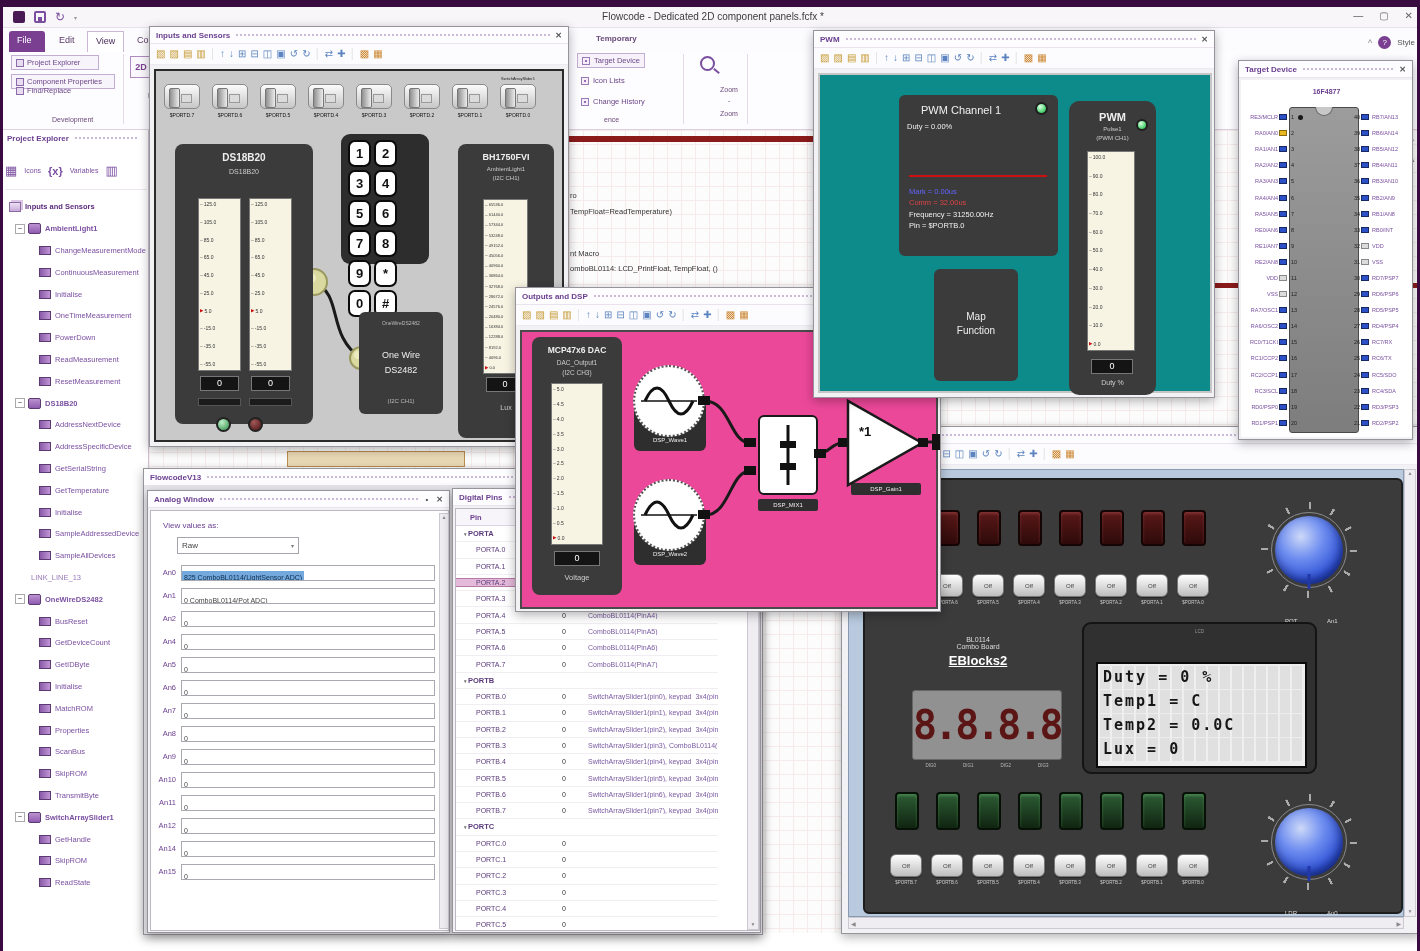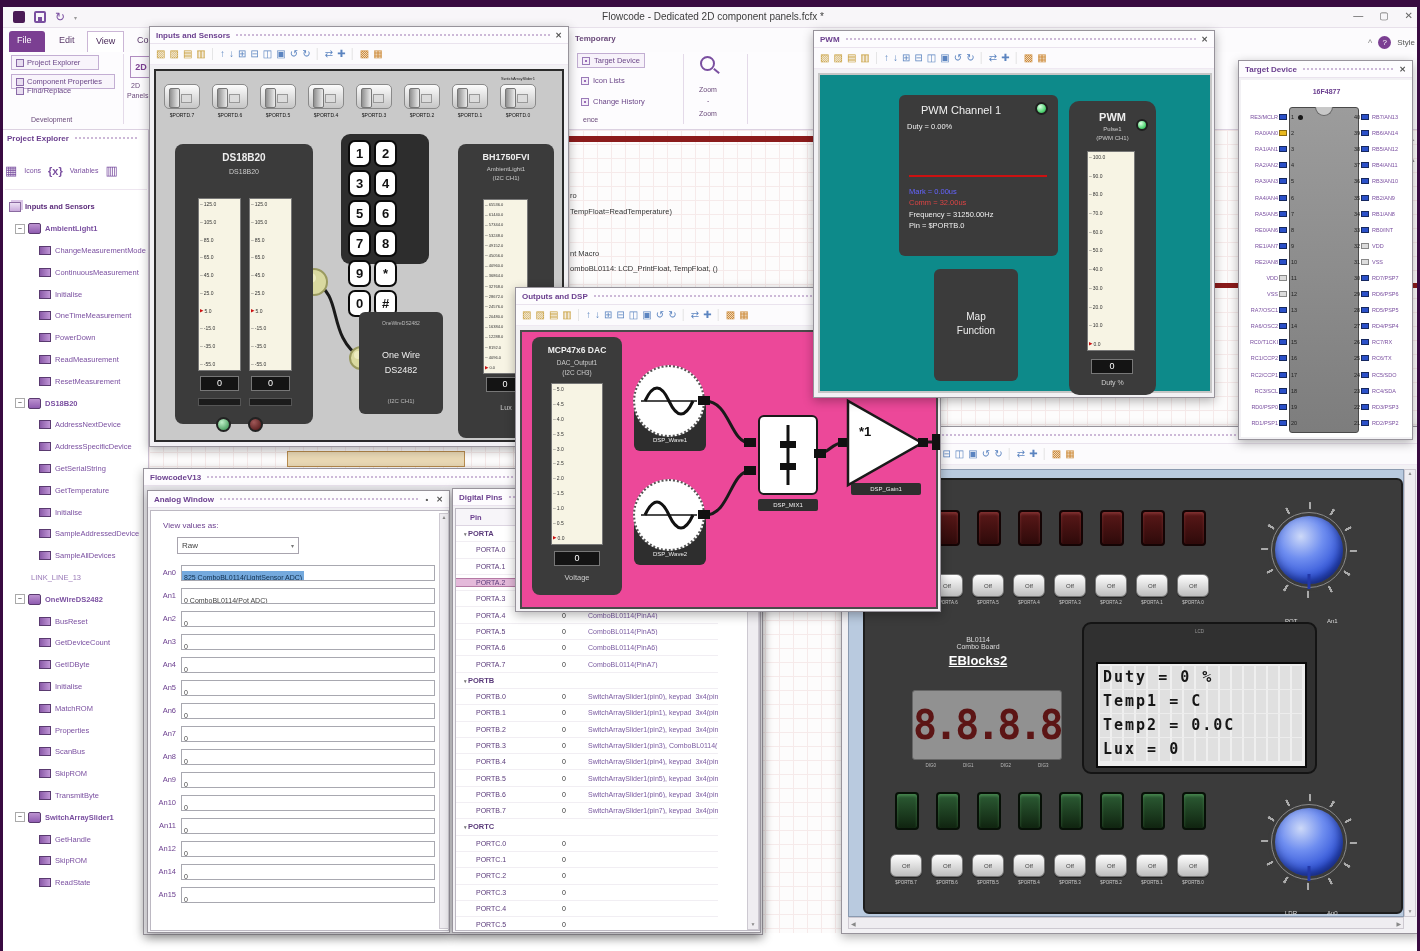--- a/index.html
+++ b/index.html
@@ -21,21 +21,21 @@
   .winbtns { position:absolute; right:10px; top:3px; display:flex; gap:16px; color:#666; font-size:10px; }
 
   
   #ribbon { position:absolute; left:0; top:28px; width:1420px; height:102px; background:#fcfbfd; border-bottom:1px solid #dcd1e1; }
   .tab { position:absolute; top:3px; height:21px; padding:4px 8px; font-size:9px; color:#5a3a6a; }
   .tb-file { background:#7b3f92; color:#fff; border-radius:3px 3px 0 0; }
   .tb-active { background:#fff; border:1px solid #cbb6d6; border-bottom:none; color:#4a2a5a; }
   #ribbonbody { position:absolute; left:0; top:24px; width:1420px; height:77px; background:#fdfcfe; }
   .rbtn { position:absolute; display:flex; align-items:center; gap:3px; border:1px solid #c3aed3; background:#f8f4fb; padding:0 4px; height:15px; font-size:7.5px; color:#6b4788; }
   .rbtn .ric { width:8px; height:8px; border:1px solid #8a6aa8; background:#e8ddf0; flex:none; }
-  .rlabel { position:absolute; font-size:7px; color:#6a4a7a; }
+  .rlabel { position:absolute; font-size:7px; color:#6a4a7a;margin-left:21px; }
   .rsep { position:absolute; width:1px; background:#e4dae9; }
   .btn2d { position:absolute; border:1px solid #b08cc0; color:#7b3f92; font-weight:bold; font-size:9px; display:flex; align-items:center; justify-content:center; background:#fbf8fd; }
   .rcb { position:absolute; display:flex; align-items:center; gap:4px; font-size:7.5px; color:#6b4788; padding:2px 4px; }
   .rcb .cbx { width:8px; height:8px; border:1px solid #9a7ab8; background:#f4eef8; position:relative; flex:none; }
   .rcb .cbx::after { content:""; position:absolute; inset:2px; background:#9a6ab8; }
   .rcb.on { border:1px solid #c2aed2; background:#f7f2fa; }
   .mag { position:absolute; width:15px; height:15px; border:2px solid #7a4fa0; border-radius:50%; }
   .mag::after { content:""; position:absolute; left:11px; top:12px; width:7px; height:2px; background:#7a4fa0; transform:rotate(40deg); }
   #stylecluster { position:absolute; right:8px; top:8px; display:flex; align-items:center; gap:6px; }
   #helpicon { width:13px; height:13px; border-radius:50%; background:#7b3f92; color:#fff; font-size:8px; display:flex; align-items:center; justify-content:center; }
@@ -651,24 +651,20 @@
           <div class="arow">
             <span class="albl">An1</span>
             <div class="afld"><span class="aval">0 ComboBL0114(Pot ADC)</span></div>
           </div>
 
           <div class="arow">
             <span class="albl">An2</span>
             <div class="afld"><span class="aval">0</span></div>
           </div>
 
-          <div class="arow">
-            <span class="albl">An3</span>
-            <div class="afld"><span class="aval">0</span></div>
-          </div>
 
           <div class="arow">
             <span class="albl">An4</span>
             <div class="afld"><span class="aval">0</span></div>
           </div>
 
           <div class="arow">
             <span class="albl">An5</span>
             <div class="afld"><span class="aval">0</span></div>
           </div>

